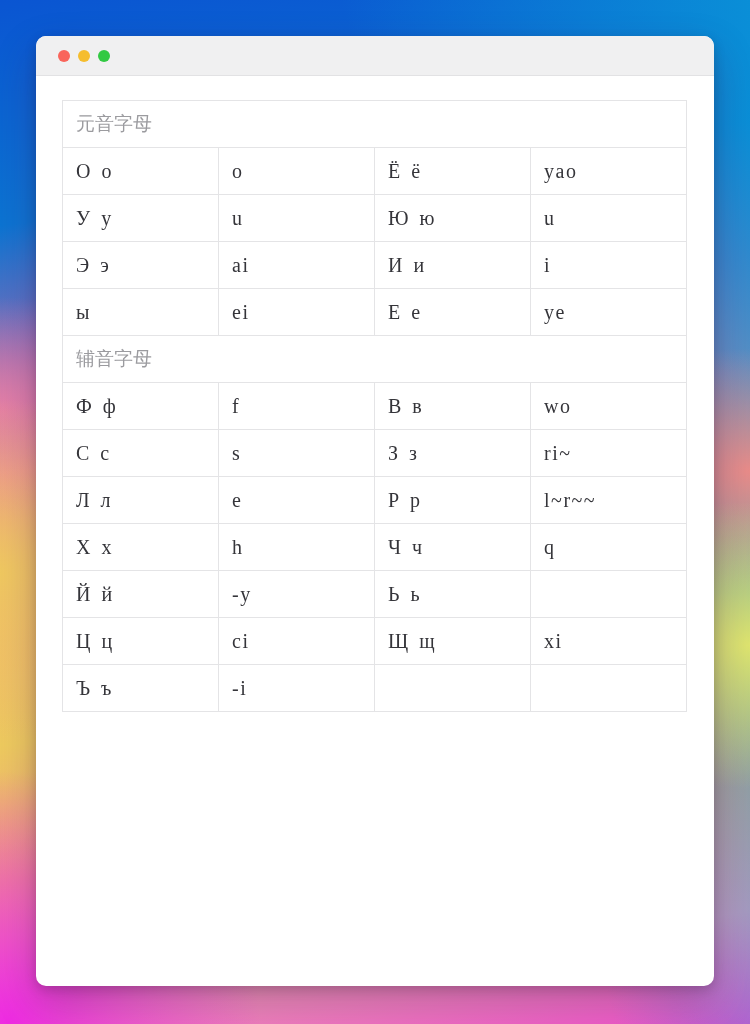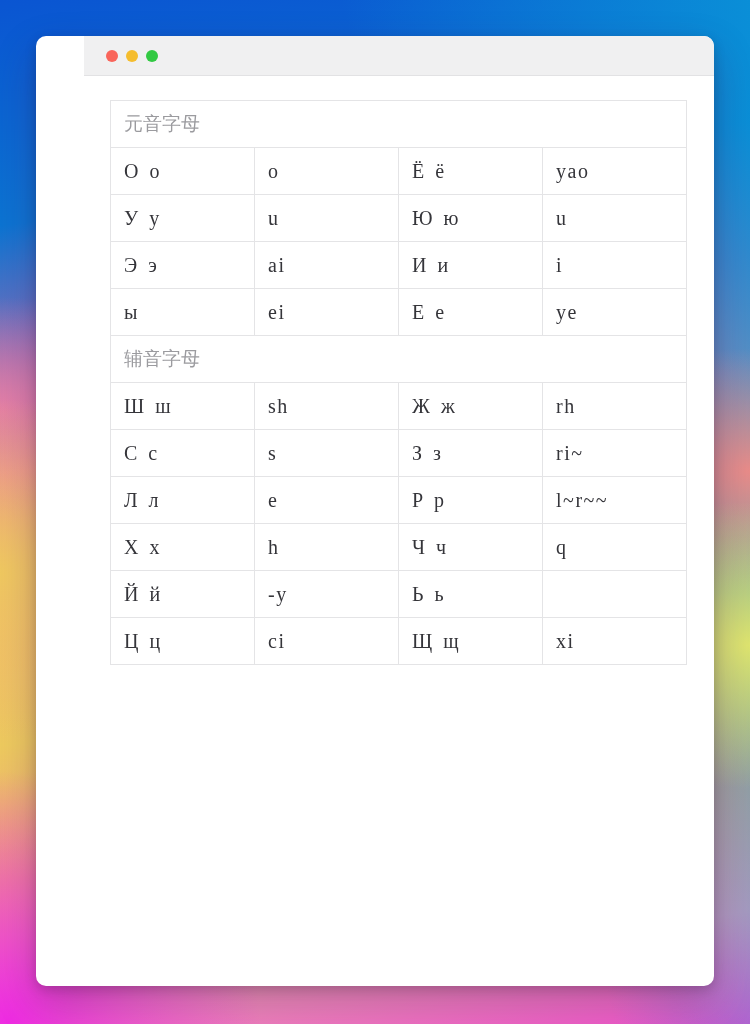--- a/index.html
+++ b/index.html
@@ -24,21 +24,20 @@
       radial-gradient(ellipse 32% 17% at 0% 56%, rgba(240,203,94,0.95) 0%, rgba(240,203,94,0) 100%),
       radial-gradient(ellipse 26% 12% at 100% 46%, rgba(248,138,132,0.9) 0%, rgba(248,138,132,0) 100%),
       radial-gradient(ellipse 24% 11% at 0% 40%, rgba(238,128,165,0.85) 0%, rgba(238,128,165,0) 100%),
       linear-gradient(255deg, rgba(10,150,216,0.85) 0%, rgba(10,150,216,0) 40%),
       linear-gradient(172deg, #0a55d2 0%, #0c74d2 20%, #8a6fb8 32%, #eb84a0 42%, #f2b472 55%, #eecb5e 66%, #f0a67e 78%, #f29cb4 90%, #ee50cc 100%);
   }
   .window{
     position:absolute;left:36px;top:36px;width:678px;height:950px;
     background:var(--window-bg);border-radius:10px;overflow:hidden;
     box-shadow:0 18px 40px rgba(70,20,90,0.30), 0 4px 12px rgba(0,0,0,0.18);
-    padding-left:48px;
   }
   .titlebar{
     height:40px;background:var(--titlebar-bg);
     border-bottom:1px solid var(--titlebar-border);
     display:flex;align-items:center;padding-left:22px;gap:8px;
   }
   .dot{width:12px;height:12px;border-radius:50%;display:inline-block;}
   .content{padding:24px 27px 0 26px;}
   table{width:100%;border-collapse:collapse;table-layout:fixed;}
   td{
@@ -99,24 +98,24 @@
             <tr>
               <td class="letter">ы</td>
               <td class="roman">ei</td>
               <td class="letter">Е е</td>
               <td class="roman">ye</td>
             </tr>
             <tr>
               <td colspan="4" class="sec">辅音字母</td>
             </tr>
             <tr>
-              <td class="letter">Ш ш</td>
-              <td class="roman">sh</td>
-              <td class="letter">Ж ж</td>
-              <td class="roman">rh</td>
+              <td class="letter">Ф ф</td>
+              <td class="roman">f</td>
+              <td class="letter">В в</td>
+              <td class="roman">wo</td>
             </tr>
             <tr>
               <td class="letter">С с</td>
               <td class="roman">s</td>
               <td class="letter">З з</td>
               <td class="roman">ri~</td>
             </tr>
             <tr>
               <td class="letter">Л л</td>
               <td class="roman">e</td>
@@ -134,17 +133,23 @@
               <td class="roman">-y</td>
               <td class="letter">Ь ь</td>
               <td class="roman"></td>
             </tr>
             <tr>
               <td class="letter">Ц ц</td>
               <td class="roman">ci</td>
               <td class="letter">Щ щ</td>
               <td class="roman">xi</td>
             </tr>
+            <tr>
+              <td class="letter">Ъ ъ</td>
+              <td class="roman">-i</td>
+              <td class="letter"></td>
+              <td class="roman"></td>
+            </tr>
           </tbody>
       </table>
     </div>
   </div>
 </div>
 
 </body></html>

